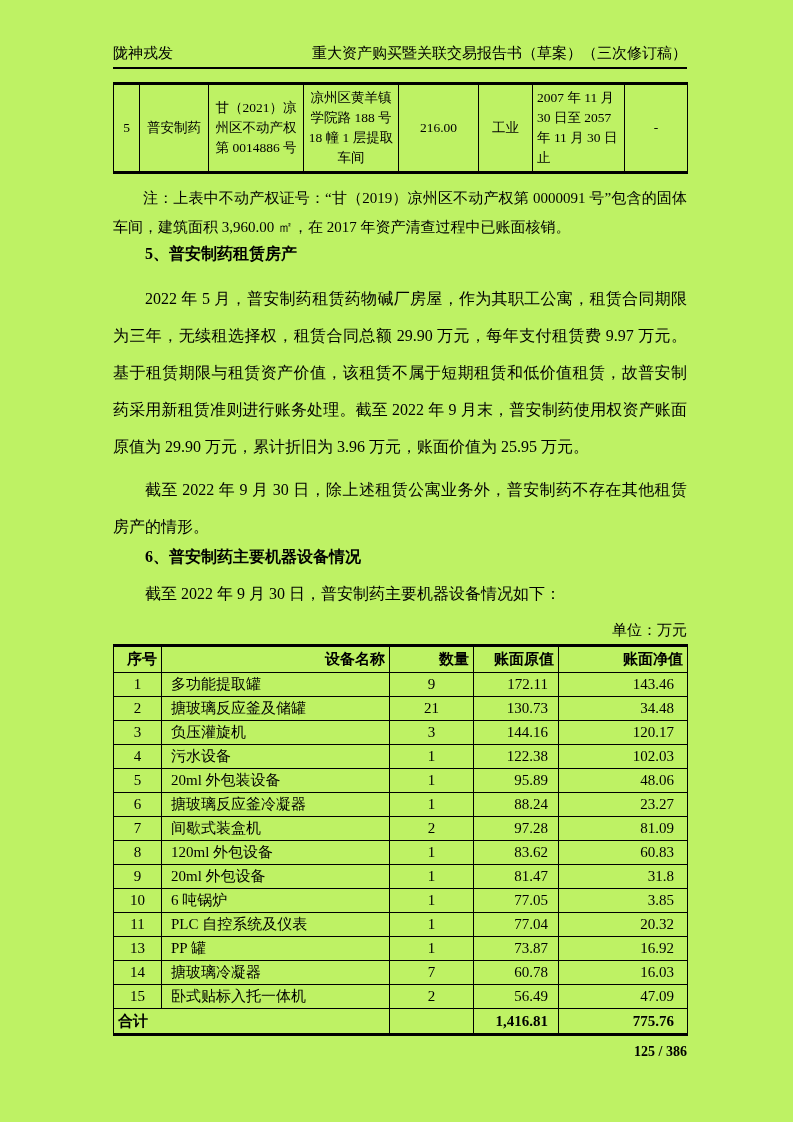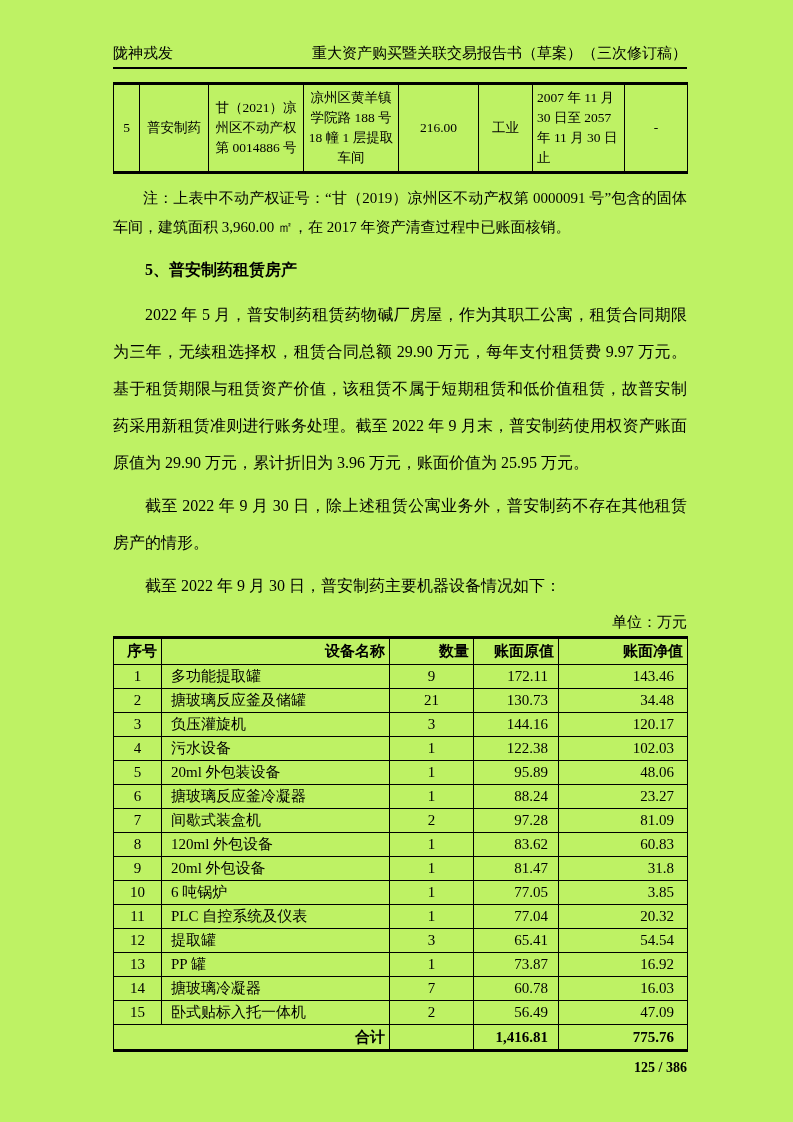--- a/index.html
+++ b/index.html
@@ -44,21 +44,20 @@
   
   .note {
     margin-top: 10px;
     font-size: 15px;
     line-height: 29px;
     text-align: justify;
     text-indent: 2em;
     word-break: break-all;
   }
   .sec-heading {
-    margin-top: 16px;
     font-size: 16px;
     font-weight: bold;
     text-indent: 2em;
     line-height: 24px;
   }
   .para {
     margin-top: 14px;
     font-size: 16px;
     line-height: 37px;
     text-align: justify;
@@ -86,21 +85,21 @@
     vertical-align: middle;
   }
   .equip-table th { font-weight: bold; text-align: right; height: 27px; }
   .equip-table td { height: 24px; }
   .equip-table td.c-seq { text-align: center; }
   .equip-table td.c-name { text-align: left; padding-left: 9px; }
   .equip-table td.c-qty { text-align: center; }
   .equip-table td.c-orig { text-align: right; padding-right: 10px; }
   .equip-table td.c-net { text-align: right; padding-right: 13px; }
   .equip-table tr.total-row td { font-weight: bold; height: 26px; }
-  .equip-table tr.total-row td.t-label { text-align: right; }
+  .equip-table tr.total-row td.t-label { text-align: left; }
   
   .page-num {
     margin-top: 8px;
     text-align: right;
     font-weight: bold;
     font-size: 14px;
   }
 </style>
 </head>
 <body>
@@ -136,20 +135,21 @@
     </tr>
   </tbody>
     </table>
 
   <div class="note">注：上表中不动产权证号：“甘（2019）凉州区不动产权第 0000091 号”包含的固体车间，建筑面积 3,960.00 ㎡，在 2017 年资产清查过程中已账面核销。</div>
 
   <div class="sec-heading">5、普安制药租赁房产</div>
   <div class="para">2022 年 5 月，普安制药租赁药物碱厂房屋，作为其职工公寓，租赁合同期限为三年，无续租选择权，租赁合同总额 29.90 万元，每年支付租赁费 9.97 万元。基于租赁期限与租赁资产价值，该租赁不属于短期租赁和低价值租赁，故普安制药采用新租赁准则进行账务处理。截至 2022 年 9 月末，普安制药使用权资产账面原值为 29.90 万元，累计折旧为 3.96 万元，账面价值为 25.95 万元。</div>
   <div class="para tight">截至 2022 年 9 月 30 日，除上述租赁公寓业务外，普安制药不存在其他租赁房产的情形。</div>
 
+  <div class="sec-heading">6、普安制药主要机器设备情况</div>
   <div class="para tight">截至 2022 年 9 月 30 日，普安制药主要机器设备情况如下：</div>
 
   <div class="unit-line">单位：万元</div>
 
   <table class="equip-table">
     <colgroup>
       <col style="width:48px">
         <col style="width:228px">
         <col style="width:84px">
         <col style="width:85px">
@@ -236,27 +236,20 @@
           <td class="c-net">3.85</td>
         </tr>
         <tr>
           <td class="c-seq">11</td>
           <td class="c-name">PLC 自控系统及仪表</td>
           <td class="c-qty">1</td>
           <td class="c-orig">77.04</td>
           <td class="c-net">20.32</td>
         </tr>
         <tr>
-          <td class="c-seq">12</td>
-          <td class="c-name">提取罐</td>
-          <td class="c-qty">3</td>
-          <td class="c-orig">65.41</td>
-          <td class="c-net">54.54</td>
-        </tr>
-        <tr>
           <td class="c-seq">13</td>
           <td class="c-name">PP 罐</td>
           <td class="c-qty">1</td>
           <td class="c-orig">73.87</td>
           <td class="c-net">16.92</td>
         </tr>
         <tr>
           <td class="c-seq">14</td>
           <td class="c-name">搪玻璃冷凝器</td>
           <td class="c-qty">7</td>

